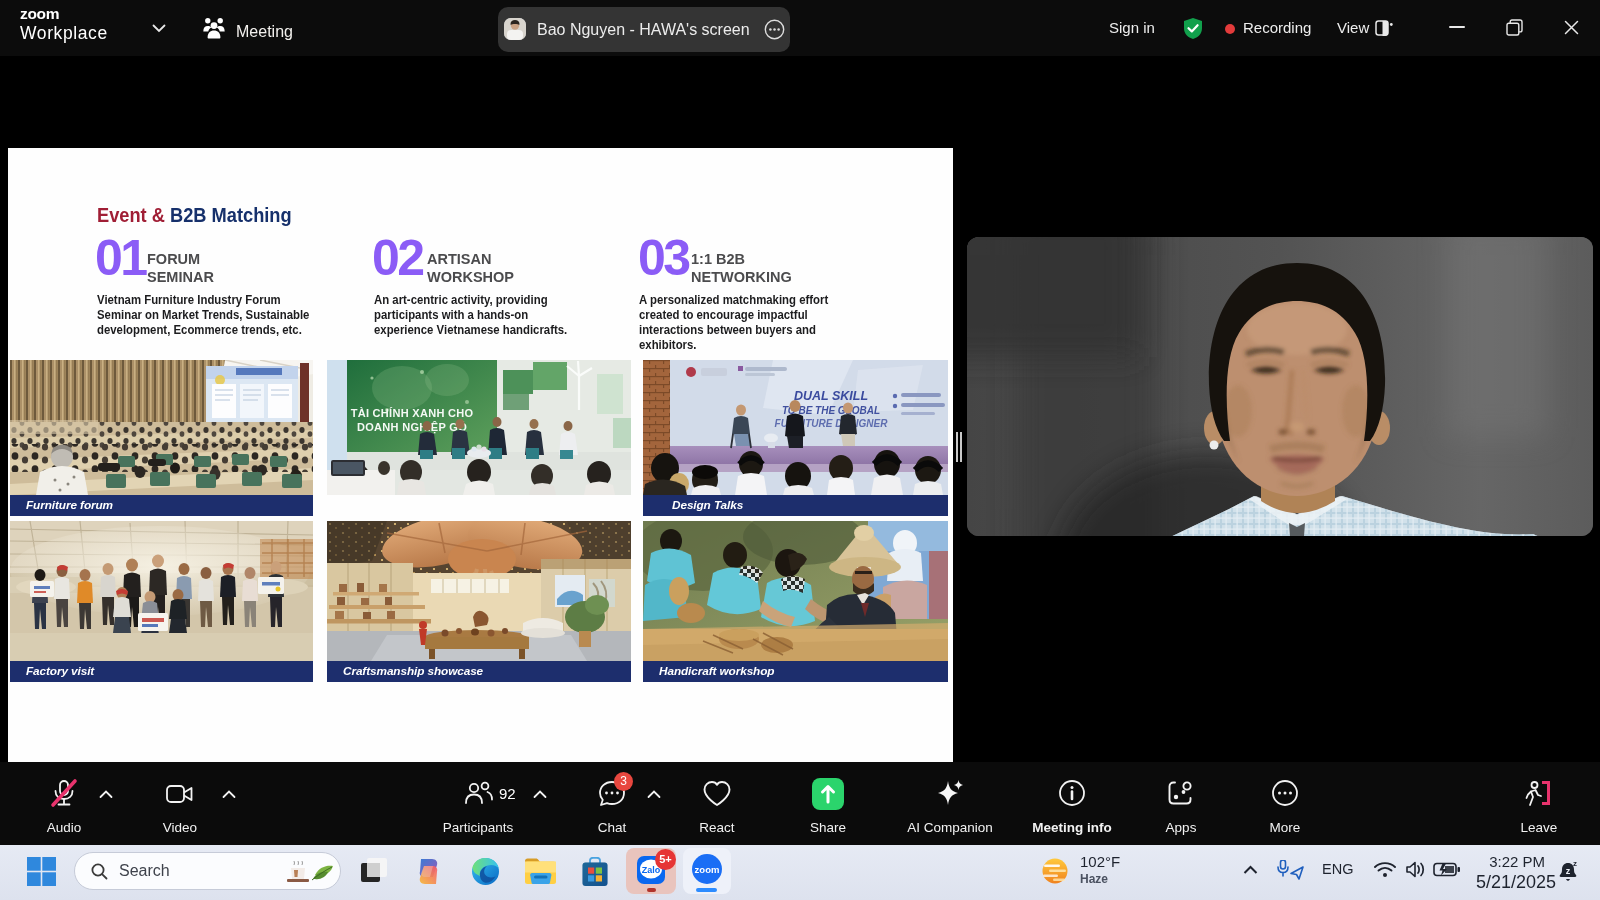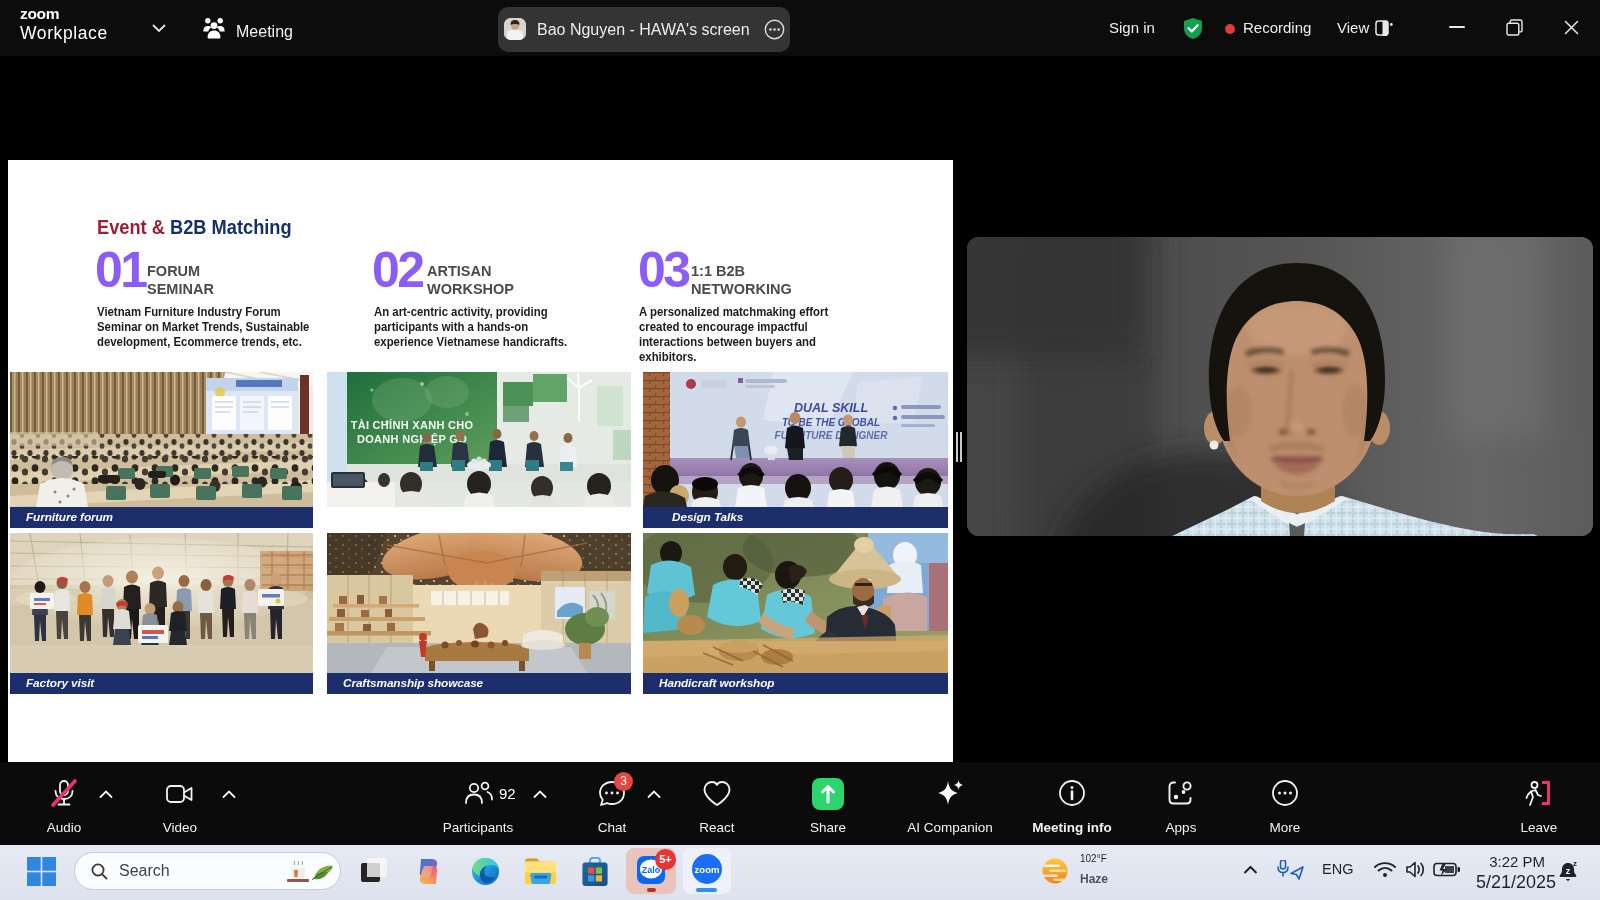--- a/index.html
+++ b/index.html
@@ -9,21 +9,21 @@
 #titlebar{position:absolute;left:0;top:0;width:1600px;height:56px;background:#0c0c0c;}
 .tb-zoom{position:absolute;left:20px;top:6px;color:#fff;line-height:1;}
 .tb-zoom .z1{font-size:15.5px;font-weight:700;letter-spacing:-0.3px;}
 .tb-zoom .z2{font-size:17.5px;font-weight:400;margin-top:3px;letter-spacing:.6px;}
 .tb-meeting{position:absolute;left:236px;top:23px;color:#f3f1ee;font-size:16px;}
 #pill{position:absolute;left:498px;top:7px;width:292px;height:45px;border-radius:10px;background:#343434;}
 #pill .ptxt{position:absolute;left:39px;top:14px;font-size:16px;color:#ececec;white-space:nowrap;}
 #avatar{position:absolute;left:6px;top:11px;width:22px;height:22px;border-radius:7px;background:#cfd3d8;overflow:hidden;}
 .tright{position:absolute;top:0;height:56px;color:#ededed;font-size:15px;}
 
-#share{position:absolute;left:8px;top:148px;width:945px;height:680px;background:#fefefe;margin-top:12px;}
+#share{position:absolute;left:8px;top:148px;width:945px;height:680px;background:#fefefe;}
 #stitle{position:absolute;left:89px;top:57px;font-size:20.5px;font-weight:700;line-height:1;color:#a01e35;transform:scaleX(.89);transform-origin:left top;white-space:nowrap;}
 #stitle b{color:#16306b;}
 .num{position:absolute;font-size:50px;font-weight:700;color:#8b5cf6;line-height:1;letter-spacing:-2.5px;}
 .hd{position:absolute;font-size:14.5px;font-weight:700;color:#4b4b4d;line-height:17.5px;white-space:nowrap;}
 .bd{position:absolute;font-size:13px;font-weight:700;color:#1c1c1e;line-height:14.9px;transform:scaleX(.875);transform-origin:left top;white-space:nowrap;}
 .cap{position:absolute;height:21px;background:#1d2e6d;color:#fff;font-size:11.8px;font-style:italic;font-weight:700;line-height:20px;letter-spacing:-0.1px;padding-left:16px;box-sizing:border-box;}
 .ph{position:absolute;overflow:hidden;}
 .ph svg{display:block;}
 
 .divbar{position:absolute;width:2px;height:30px;top:432px;background:#c9c9c9;}
@@ -815,21 +815,21 @@
             <stop offset="0" stop-color="#ffc93c"></stop>
             <stop offset="1" stop-color="#f0821e"></stop>
           </linearGradient>
         </defs>
       <circle cx="14" cy="14" r="12.5" fill="url(#sun)"></circle>
       <rect x="3" y="7.5" width="16" height="2.6" rx="1.3" fill="#fff" opacity=".9"></rect>
       <rect x="8" y="12.5" width="17" height="2.6" rx="1.3" fill="#ffe9b0" opacity=".85"></rect>
       <rect x="2" y="17.5" width="15" height="2.6" rx="1.3" fill="#fff" opacity=".75"></rect>
       <rect x="12" y="21.5" width="12" height="2.4" rx="1.2" fill="#ffe9b0" opacity=".8"></rect>
     </svg>
-    <div class="trayt" style="left:1080px;top:8px;font-size:10px;">102°F</div>
+    <div class="trayt" style="left:1080px;top:8px;font-size:15px;">102°F</div>
     <div class="trayt" style="left:1080px;top:27px;font-size:12px;color:#4a5160;font-weight:bold;">Haze</div>
     <svg class="abs" style="left:1243px;top:20px" width="15" height="10" viewBox="0 0 15 10">
         <path d="M1.5 8 L7.5 2 L13.5 8" fill="none" stroke="#1e232e" stroke-width="2"></path>
       </svg>
     <svg class="abs" style="left:1277px;top:15px" width="12" height="17" viewBox="0 0 12 17">
         <rect x="3.5" y="0" width="5" height="9" rx="2.5" fill="none" stroke="#1f5fbe" stroke-width="1.6"></rect>
         <path d="M1 7 C1 10.5 3 12.5 6 12.5 C9 12.5 11 10.5 11 7 M6 12.5 L6 16" fill="none" stroke="#1f5fbe" stroke-width="1.6" stroke-linecap="round"></path>
       </svg>
     <svg class="abs" style="left:1290px;top:21px" width="14" height="14" viewBox="0 0 14 14">
         <path d="M1 7.5 L13 1 L9 13 L6.5 8.5 Z" fill="none" stroke="#1f5fbe" stroke-width="1.6" stroke-linejoin="round"></path>

